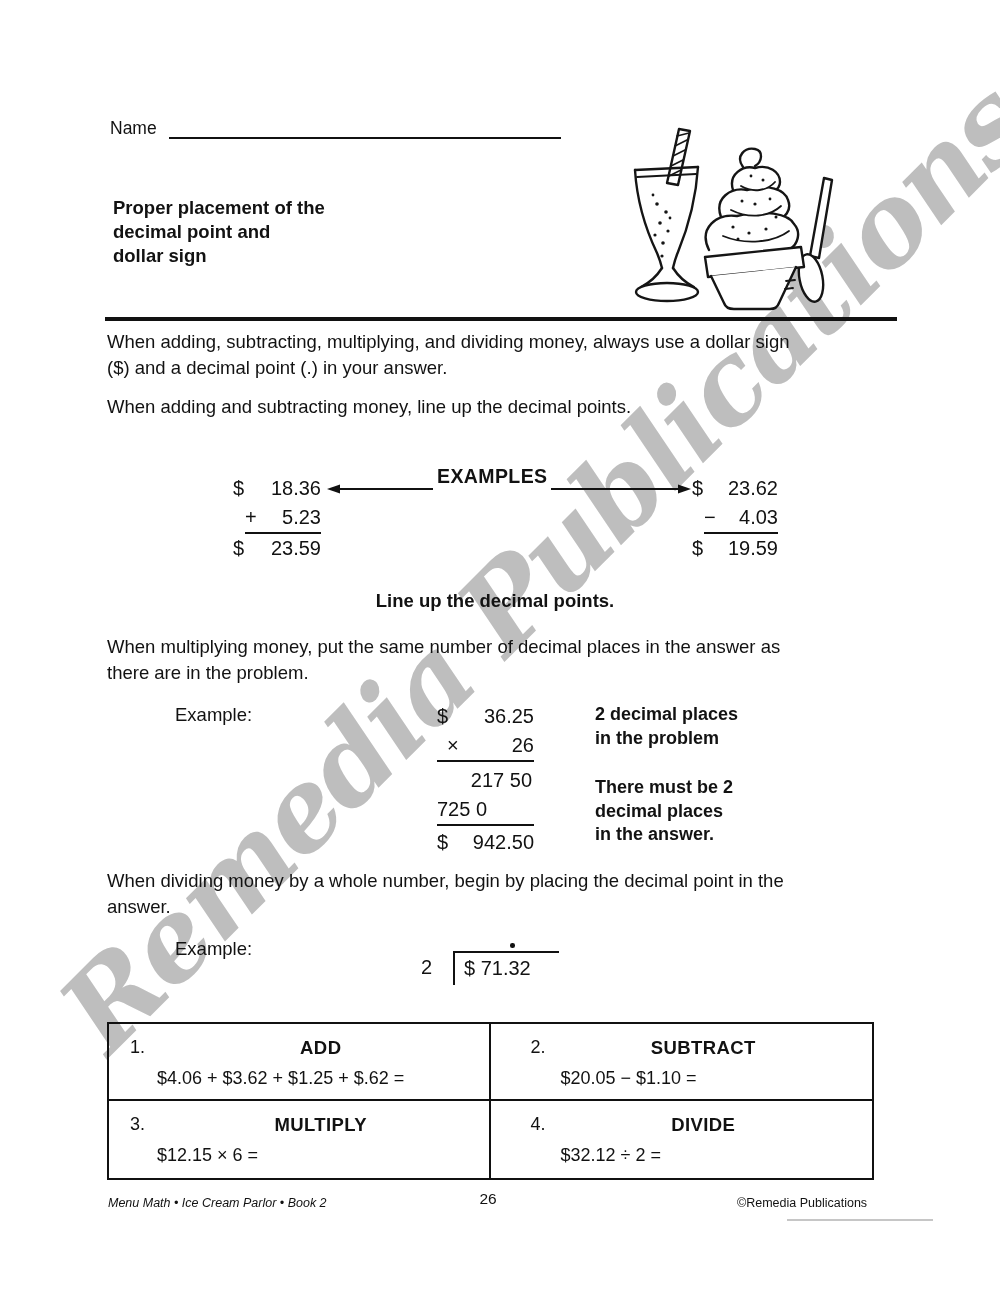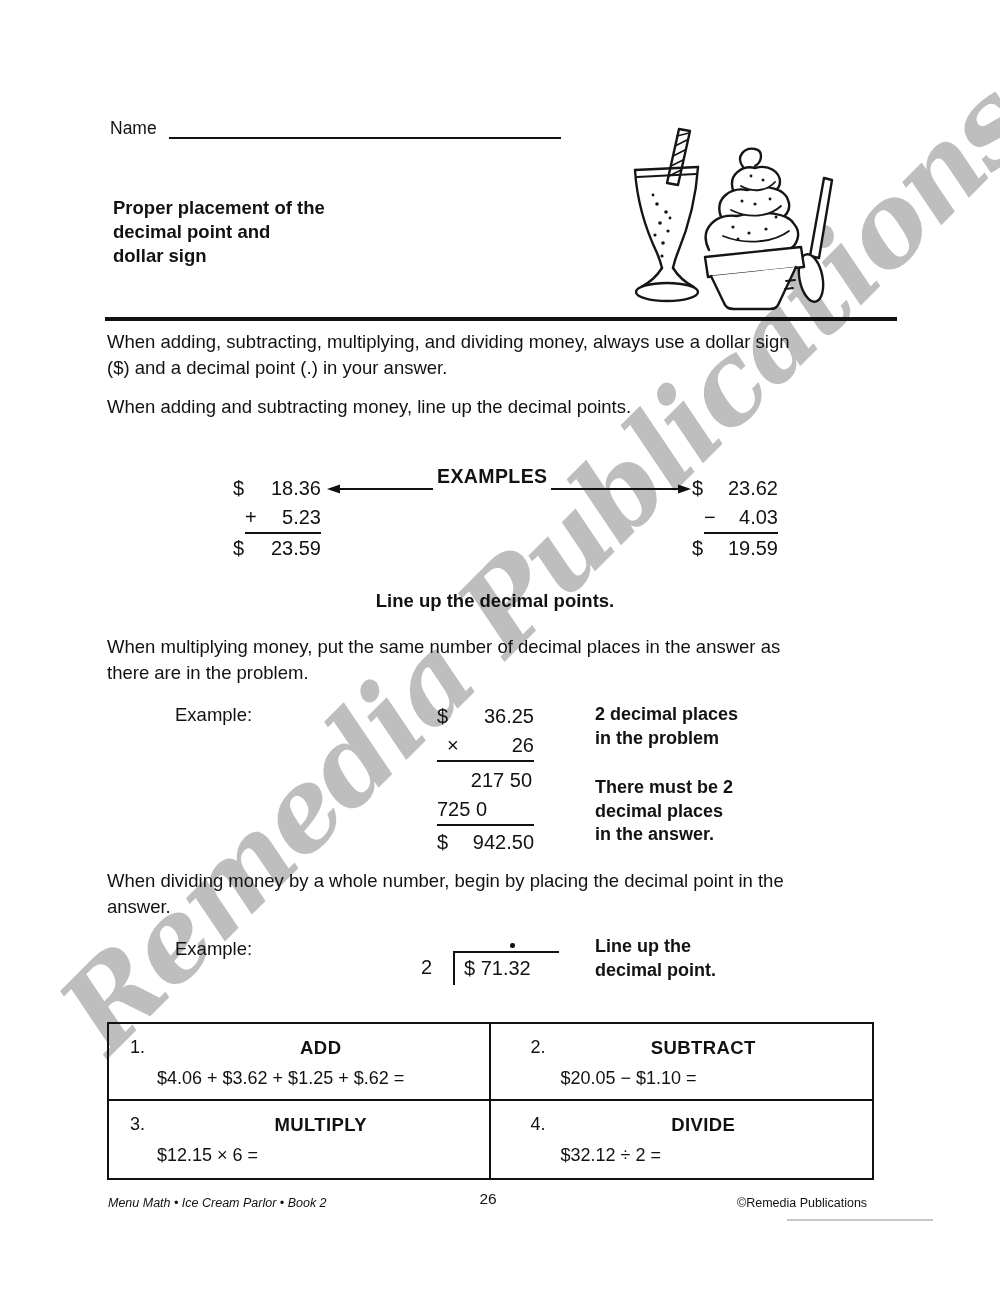--- a/index.html
+++ b/index.html
@@ -256,24 +256,20 @@
   </div>
 
   <div class="example-label ex2">Example:</div>
 
   <div class="divisor">2</div>
   <div class="div-dot"></div>
   <div class="bracket">
     <span>$ 71.32</span>
   </div>
 
-  <div class="note note3">
-    <div>Line up the</div>
-    <div>decimal point.</div>
-  </div>
 
   <div class="problems-table">
     <div class="cell cl b r">
       <span class="num">1.</span>
       <span class="opname">ADD</span>
       <span class="expr">$4.06 + $3.62 + $1.25 + $.62 =</span>
     </div>
     <div class="cell cr b">
       <span class="num">2.</span>
       <span class="opname">SUBTRACT</span>

